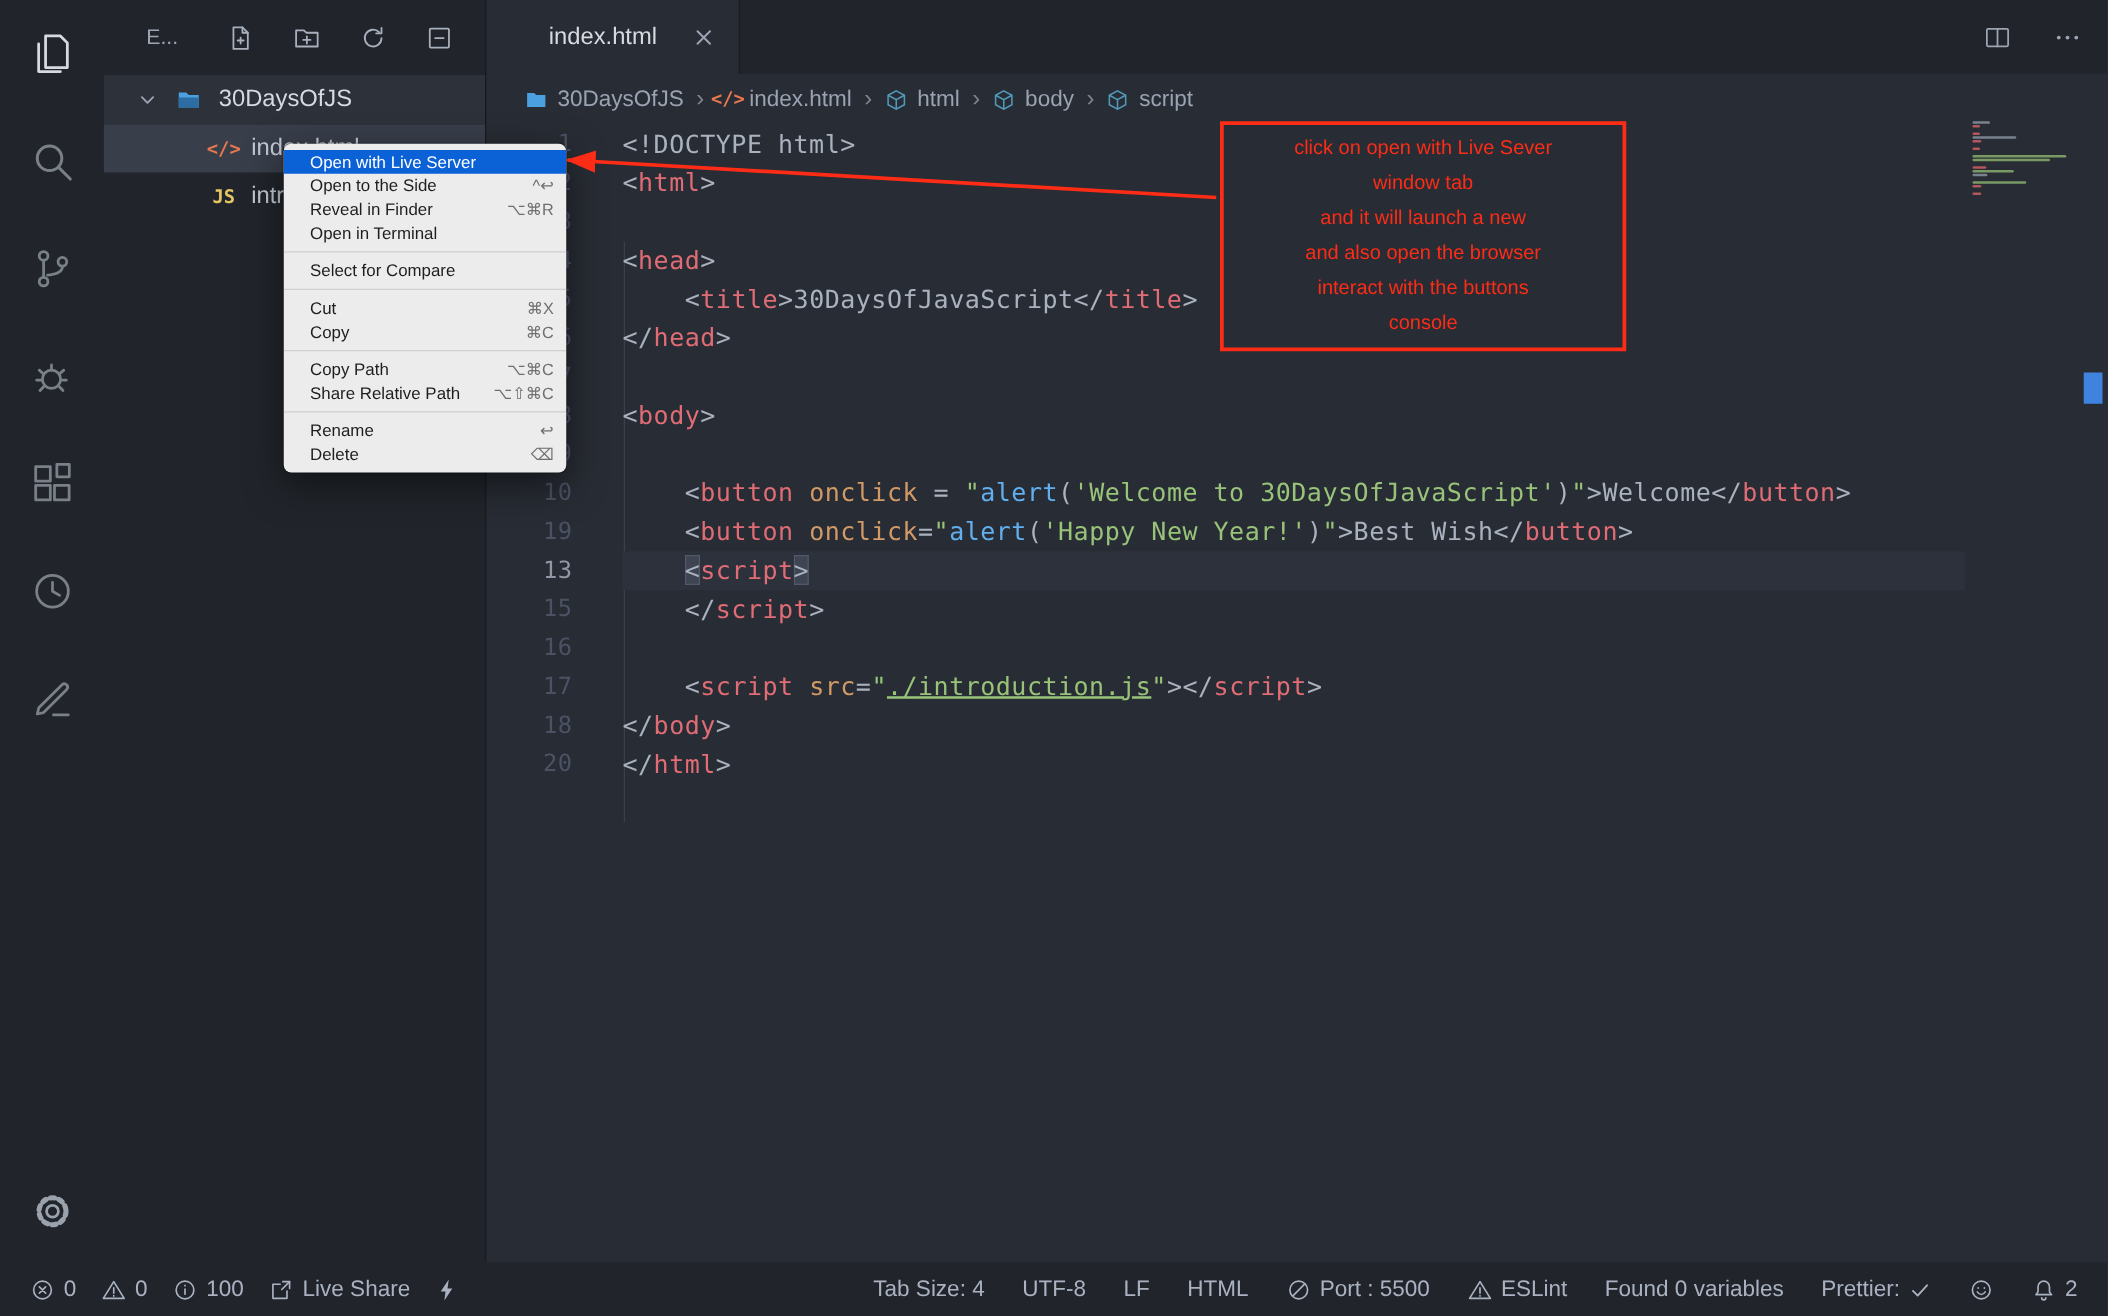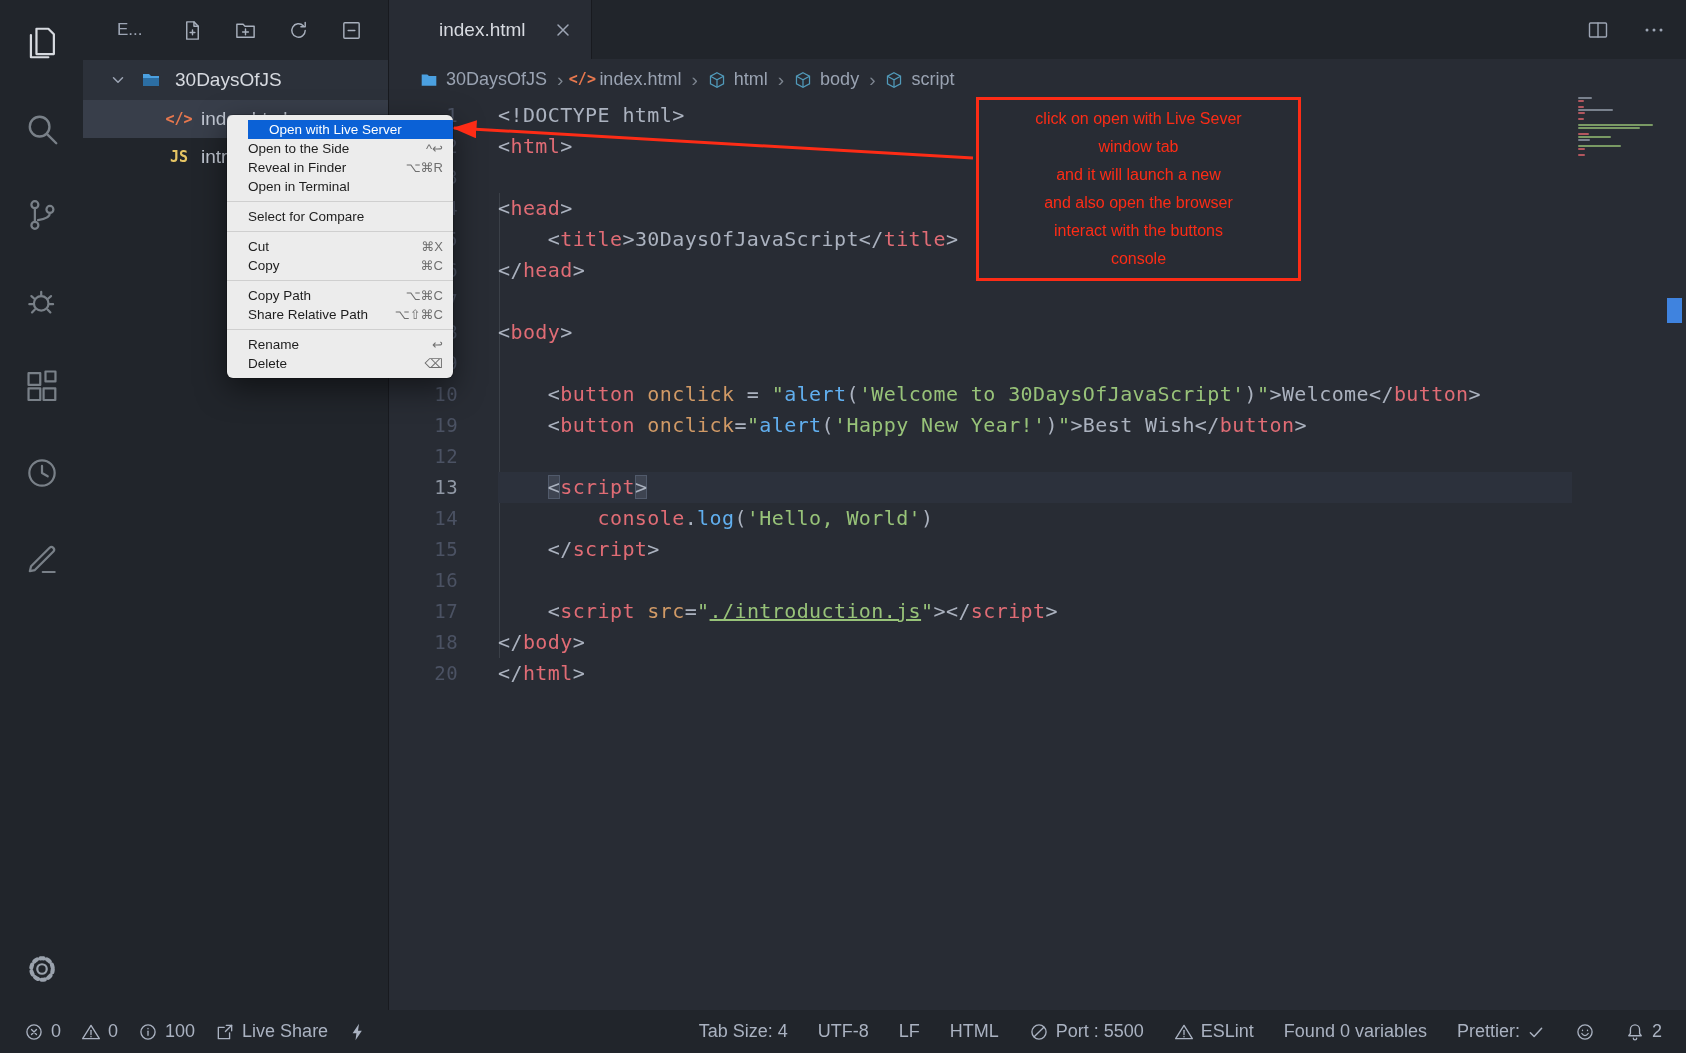--- a/index.html
+++ b/index.html
@@ -60,21 +60,21 @@
 
   .minimap{position:absolute;top:97px;right:28px;width:80px;z-index:2;}
   .minimap div{height:2px;margin-bottom:1px;border-radius:1px;}
   .ov-marker{position:absolute;top:298px;right:4px;width:15px;height:25px;background:#3f83df;}
 
   
   .context-menu{position:absolute;left:227px;top:115px;width:226px;background:#ececec;border-radius:6px;
       box-shadow:0 10px 30px rgba(0,0,0,.5),0 0 0 1px rgba(0,0,0,.18);padding:5px 0;z-index:40;
       font-size:13.5px;color:#1e1e1e;overflow:hidden;}
   .cm-item{height:19px;display:flex;align-items:center;justify-content:space-between;padding:0 10px 0 21px;cursor:pointer;}
-  .cm-item.hl{background:#0b61d6;color:#fff;margin-left:21px;}
+  .cm-item.hl{background:#0b61d6;color:#fff;}
   .cm-short{color:#6f6f6f;font-size:13px;}
   .cm-sep{height:1px;background:#cfcfcf;margin:5px 0;}
 
   
   .note{position:absolute;left:976px;top:97px;width:325px;box-sizing:border-box;border:3px solid #fd2c16;
         padding:5px 4px;z-index:50;text-align:center;color:#fd2c16;font-size:16px;line-height:28px;}
   .arrow-svg{position:absolute;left:440px;top:108px;width:560px;height:62px;z-index:60;pointer-events:none;}
 
   
   .statusbar{position:absolute;left:0;right:0;bottom:0;height:43px;background:#21252b;display:flex;align-items:center;
@@ -333,31 +333,23 @@
           <span class="lt"></span>
         </div>
         <div class="cl">
           <span class="ln">10</span>
           <span class="lt"><span class="tk-pun">    &lt;</span><span class="tk-tag">button</span><span class="tk-pun"> </span><span class="tk-attr">onclick</span><span class="tk-pun"> = </span><span class="tk-str">"</span><span class="tk-fn">alert</span><span class="tk-pun">(</span><span class="tk-str">'Welcome to 30DaysOfJavaScript'</span><span class="tk-pun">)</span><span class="tk-str">"</span><span class="tk-pun">&gt;</span><span class="tk-txt">Welcome</span><span class="tk-pun">&lt;/</span><span class="tk-tag">button</span><span class="tk-pun">&gt;</span></span>
         </div>
         <div class="cl">
           <span class="ln">19</span>
           <span class="lt"><span class="tk-pun">    &lt;</span><span class="tk-tag">button</span><span class="tk-pun"> </span><span class="tk-attr">onclick</span><span class="tk-pun">=</span><span class="tk-str">"</span><span class="tk-fn">alert</span><span class="tk-pun">(</span><span class="tk-str">'Happy New Year!'</span><span class="tk-pun">)</span><span class="tk-str">"</span><span class="tk-pun">&gt;</span><span class="tk-txt">Best Wish</span><span class="tk-pun">&lt;/</span><span class="tk-tag">button</span><span class="tk-pun">&gt;</span></span>
         </div>
-        <div class="cl">
-          <span class="ln">12</span>
-          <span class="lt"></span>
-        </div>
         <div class="cl cur">
           <span class="ln">13</span>
           <span class="lt"><span class="tk-pun">    </span><span class="tk-punh">&lt;</span><span class="tk-tag">script</span><span class="tk-punh">&gt;</span></span>
-        </div>
-        <div class="cl">
-          <span class="ln">14</span>
-          <span class="lt"><span class="tk-pun">        </span><span class="tk-obj">console</span><span class="tk-pun">.</span><span class="tk-fn">log</span><span class="tk-pun">(</span><span class="tk-str">'Hello, World'</span><span class="tk-pun">)</span></span>
         </div>
         <div class="cl">
           <span class="ln">15</span>
           <span class="lt"><span class="tk-pun">    &lt;/</span><span class="tk-tag">script</span><span class="tk-pun">&gt;</span></span>
         </div>
         <div class="cl">
           <span class="ln">16</span>
           <span class="lt"></span>
         </div>
         <div class="cl">

